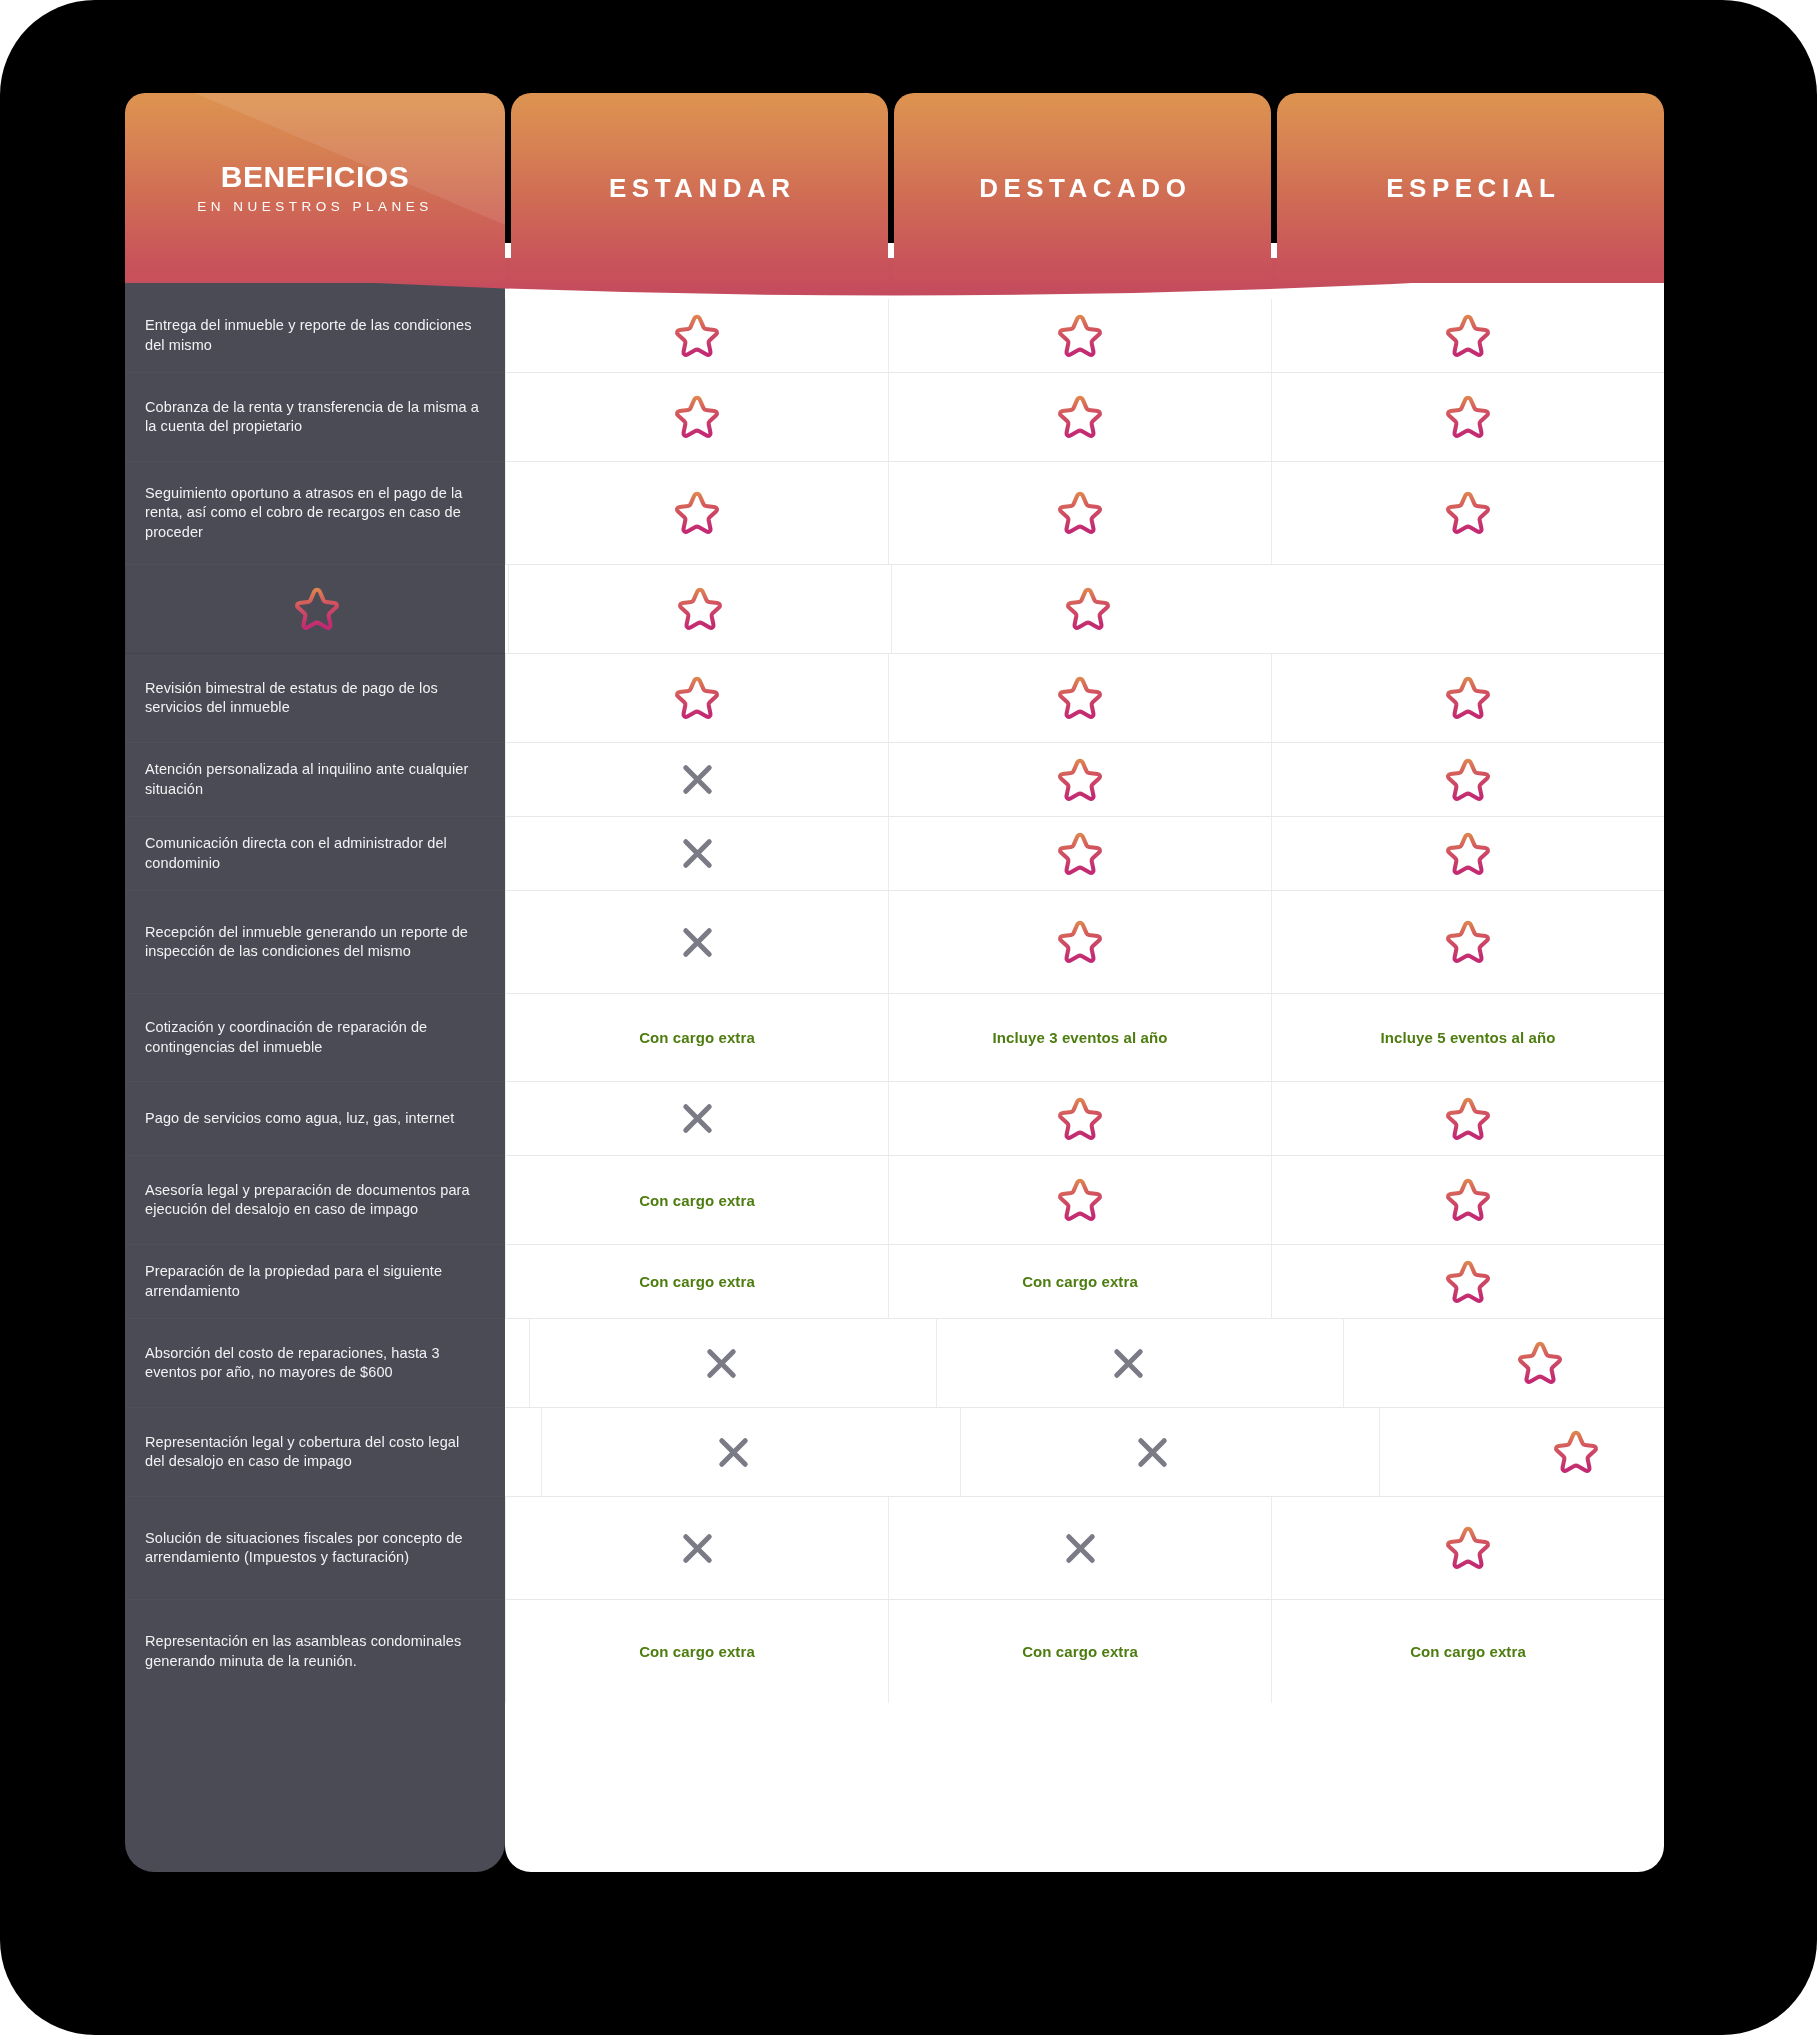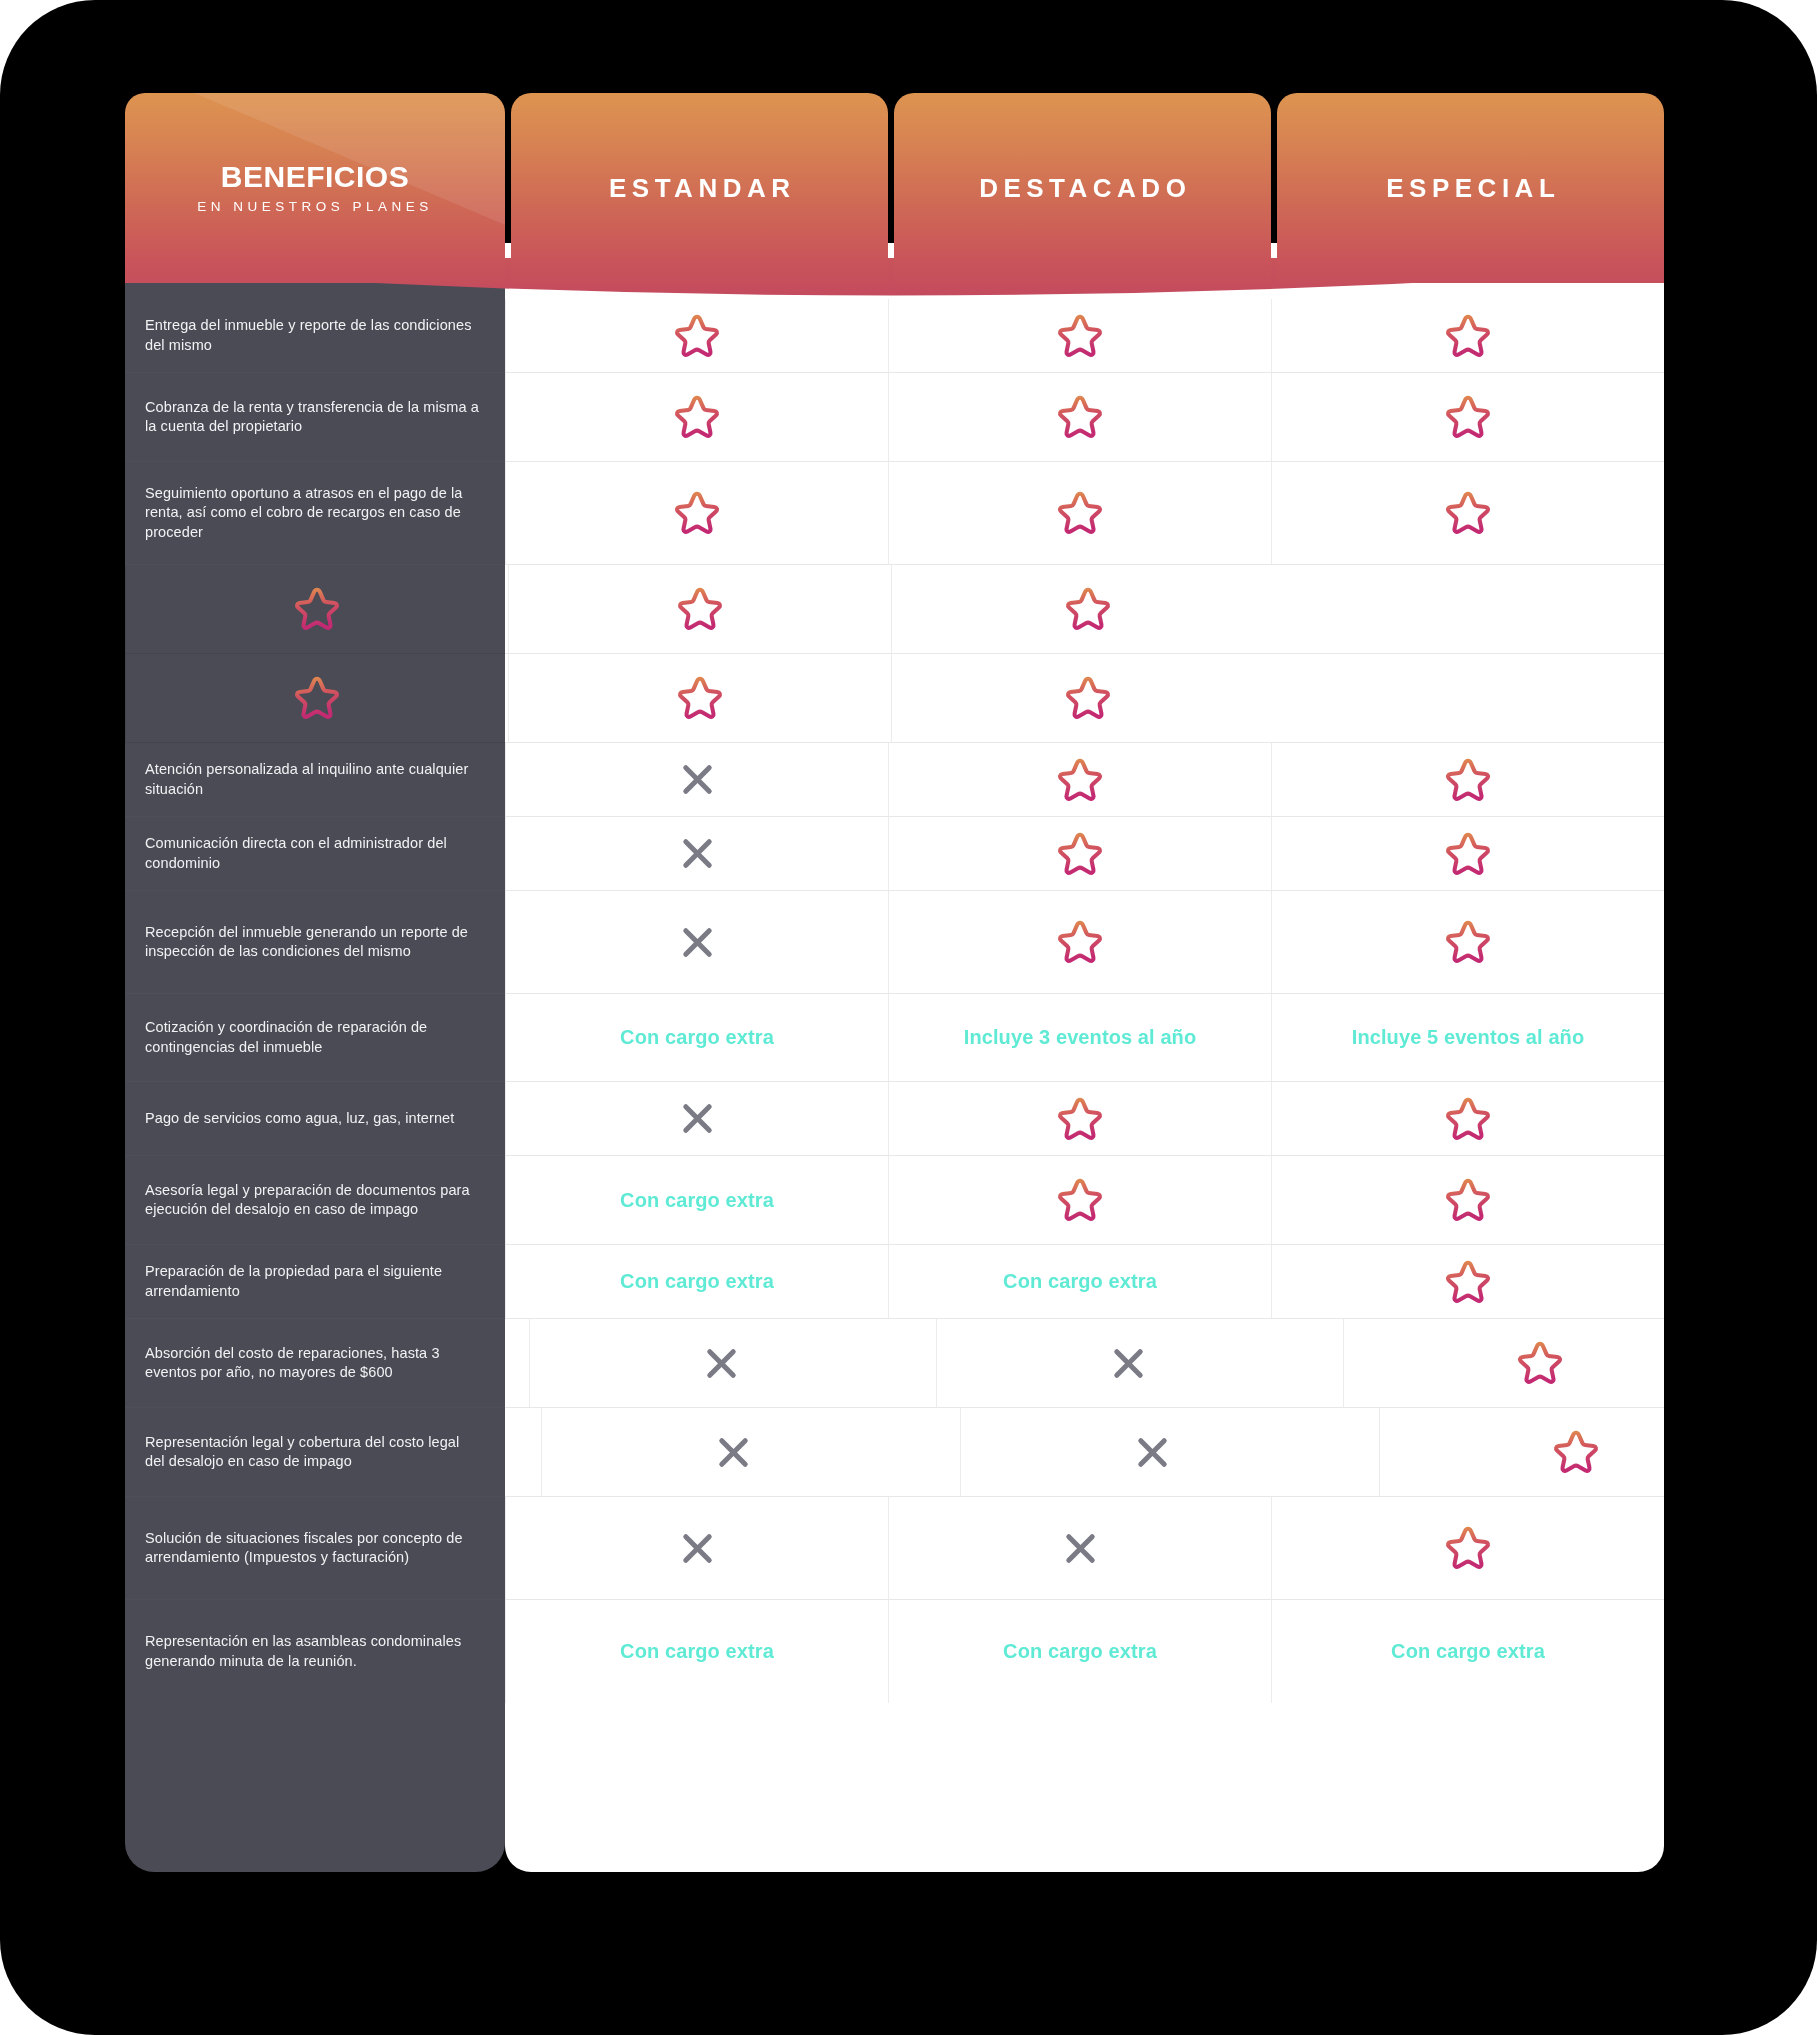--- a/index.html
+++ b/index.html
@@ -160,23 +160,23 @@
     width: 383px;
     display: flex;
     align-items: center;
     justify-content: center;
     border-left: 1px solid rgba(0,0,0,0.075);
     position: relative;
   }
   .cell-val.last { flex: 0 0 393px; width: 393px; }
 
   .note {
-    font-size: 20px;
+    font-size: 15px;
     font-weight: bold;
-    color: #5eead4;
+    color: #4d7c0f;
     letter-spacing: 0.1px;
     text-align: right;
   }
 
   .ico { display: block; }
 
   
   .row .cell-feature::after {
     content: "";
     position: absolute;
@@ -288,20 +288,21 @@
                 <path d="M50 10 C53 10 55 12 56.3 15 L63.5 31.5 C64.6 34 66 35 68.6 35.3 L86.3 37.3 C91.5 38 93.4 43.3 89.5 46.9 L76.3 59 C74.4 60.8 73.8 62.4 74.3 65 L78 82.4 C79.1 87.6 74.6 91 70 88.4 L54.5 79.6 C52 78.2 48 78.2 45.5 79.6 L30 88.4 C25.4 91 20.9 87.6 22 82.4 L25.7 65 C26.2 62.4 25.6 60.8 23.7 59 L10.5 46.9 C6.6 43.3 8.5 38 13.7 37.3 L31.4 35.3 C34 35 35.4 34 36.5 31.5 L43.7 15 C45 12 47 10 50 10 Z" fill="none" stroke="url(#starGrad)" stroke-width="8.5" stroke-linejoin="round" stroke-linecap="round"></path>
               </svg>
             </div>
             <div class="cell-val last">
               <svg viewBox="0 0 100 100" width="48" height="48" class="ico">
                 <path d="M50 10 C53 10 55 12 56.3 15 L63.5 31.5 C64.6 34 66 35 68.6 35.3 L86.3 37.3 C91.5 38 93.4 43.3 89.5 46.9 L76.3 59 C74.4 60.8 73.8 62.4 74.3 65 L78 82.4 C79.1 87.6 74.6 91 70 88.4 L54.5 79.6 C52 78.2 48 78.2 45.5 79.6 L30 88.4 C25.4 91 20.9 87.6 22 82.4 L25.7 65 C26.2 62.4 25.6 60.8 23.7 59 L10.5 46.9 C6.6 43.3 8.5 38 13.7 37.3 L31.4 35.3 C34 35 35.4 34 36.5 31.5 L43.7 15 C45 12 47 10 50 10 Z" fill="none" stroke="url(#starGrad)" stroke-width="8.5" stroke-linejoin="round" stroke-linecap="round"></path>
               </svg>
             </div>
           </div>
           <div class="row" style="height: 89px;">
+            <div class="cell-feature">Revisión bimestral de estatus de pago de los servicios del inmueble</div>
             <div class="cell-val">
               <svg viewBox="0 0 100 100" width="48" height="48" class="ico">
                 <path d="M50 10 C53 10 55 12 56.3 15 L63.5 31.5 C64.6 34 66 35 68.6 35.3 L86.3 37.3 C91.5 38 93.4 43.3 89.5 46.9 L76.3 59 C74.4 60.8 73.8 62.4 74.3 65 L78 82.4 C79.1 87.6 74.6 91 70 88.4 L54.5 79.6 C52 78.2 48 78.2 45.5 79.6 L30 88.4 C25.4 91 20.9 87.6 22 82.4 L25.7 65 C26.2 62.4 25.6 60.8 23.7 59 L10.5 46.9 C6.6 43.3 8.5 38 13.7 37.3 L31.4 35.3 C34 35 35.4 34 36.5 31.5 L43.7 15 C45 12 47 10 50 10 Z" fill="none" stroke="url(#starGrad)" stroke-width="8.5" stroke-linejoin="round" stroke-linecap="round"></path>
               </svg>
             </div>
             <div class="cell-val">
               <svg viewBox="0 0 100 100" width="48" height="48" class="ico">
                 <path d="M50 10 C53 10 55 12 56.3 15 L63.5 31.5 C64.6 34 66 35 68.6 35.3 L86.3 37.3 C91.5 38 93.4 43.3 89.5 46.9 L76.3 59 C74.4 60.8 73.8 62.4 74.3 65 L78 82.4 C79.1 87.6 74.6 91 70 88.4 L54.5 79.6 C52 78.2 48 78.2 45.5 79.6 L30 88.4 C25.4 91 20.9 87.6 22 82.4 L25.7 65 C26.2 62.4 25.6 60.8 23.7 59 L10.5 46.9 C6.6 43.3 8.5 38 13.7 37.3 L31.4 35.3 C34 35 35.4 34 36.5 31.5 L43.7 15 C45 12 47 10 50 10 Z" fill="none" stroke="url(#starGrad)" stroke-width="8.5" stroke-linejoin="round" stroke-linecap="round"></path>
               </svg>
             </div>

